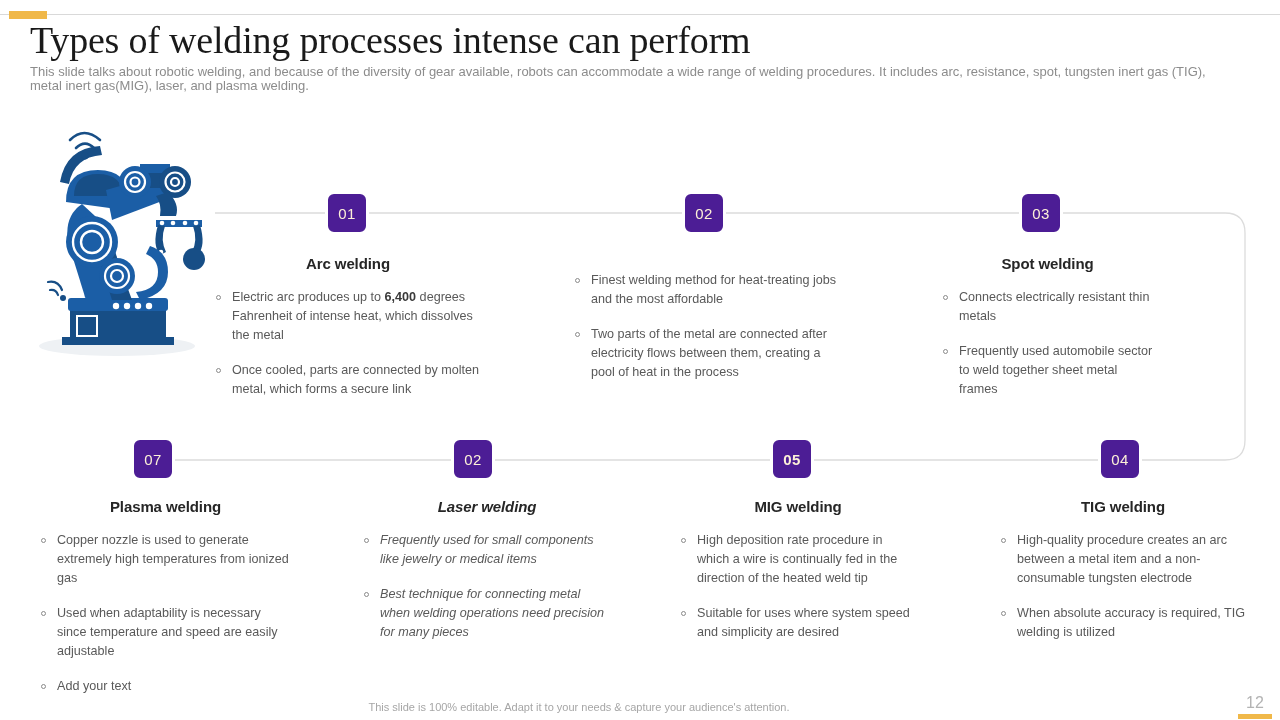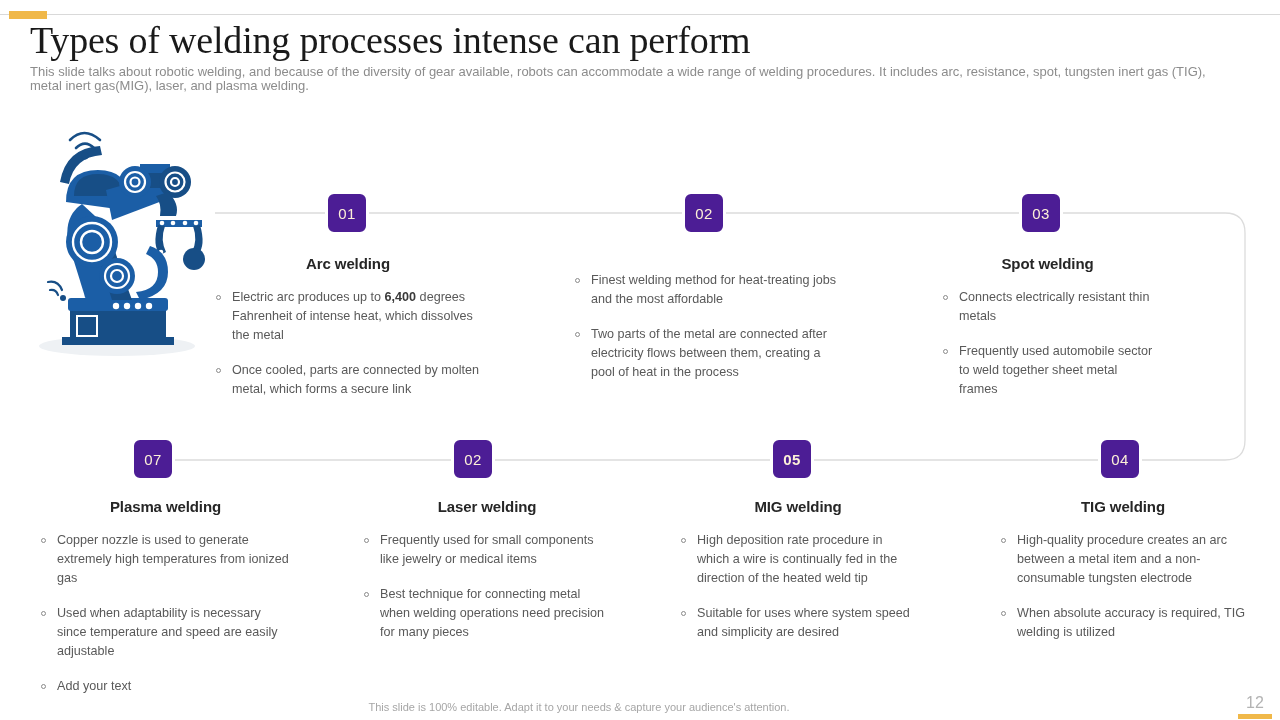--- a/index.html
+++ b/index.html
@@ -270,21 +270,21 @@
 
 <div class="card" style="left:38px; top:498px; width:255px;">
   <h3 class="card-title">Plasma welding</h3>
   <ul class="bullets">
       <li>Copper nozzle is used to generate extremely high temperatures from ionized gas</li>
       <li>Used when adaptability is necessary since temperature and speed are easily adjustable</li>
       <li>Add your text</li>
     </ul>
 </div>
 
-<div class="card" style="left:361px; top:498px; width:252px;">
+<div class="card" style="left:361px; top:498px; width:252px;font-style:italic;">
   <h3 class="card-title">Laser welding</h3>
   <ul class="bullets">
       <li>Frequently used for small components like jewelry or medical items</li>
       <li>Best technique for connecting metal when welding operations need precision for many pieces</li>
     </ul>
 </div>
 
 <div class="card" style="left:678px; top:498px; width:240px;">
   <h3 class="card-title">MIG welding</h3>
   <ul class="bullets">

